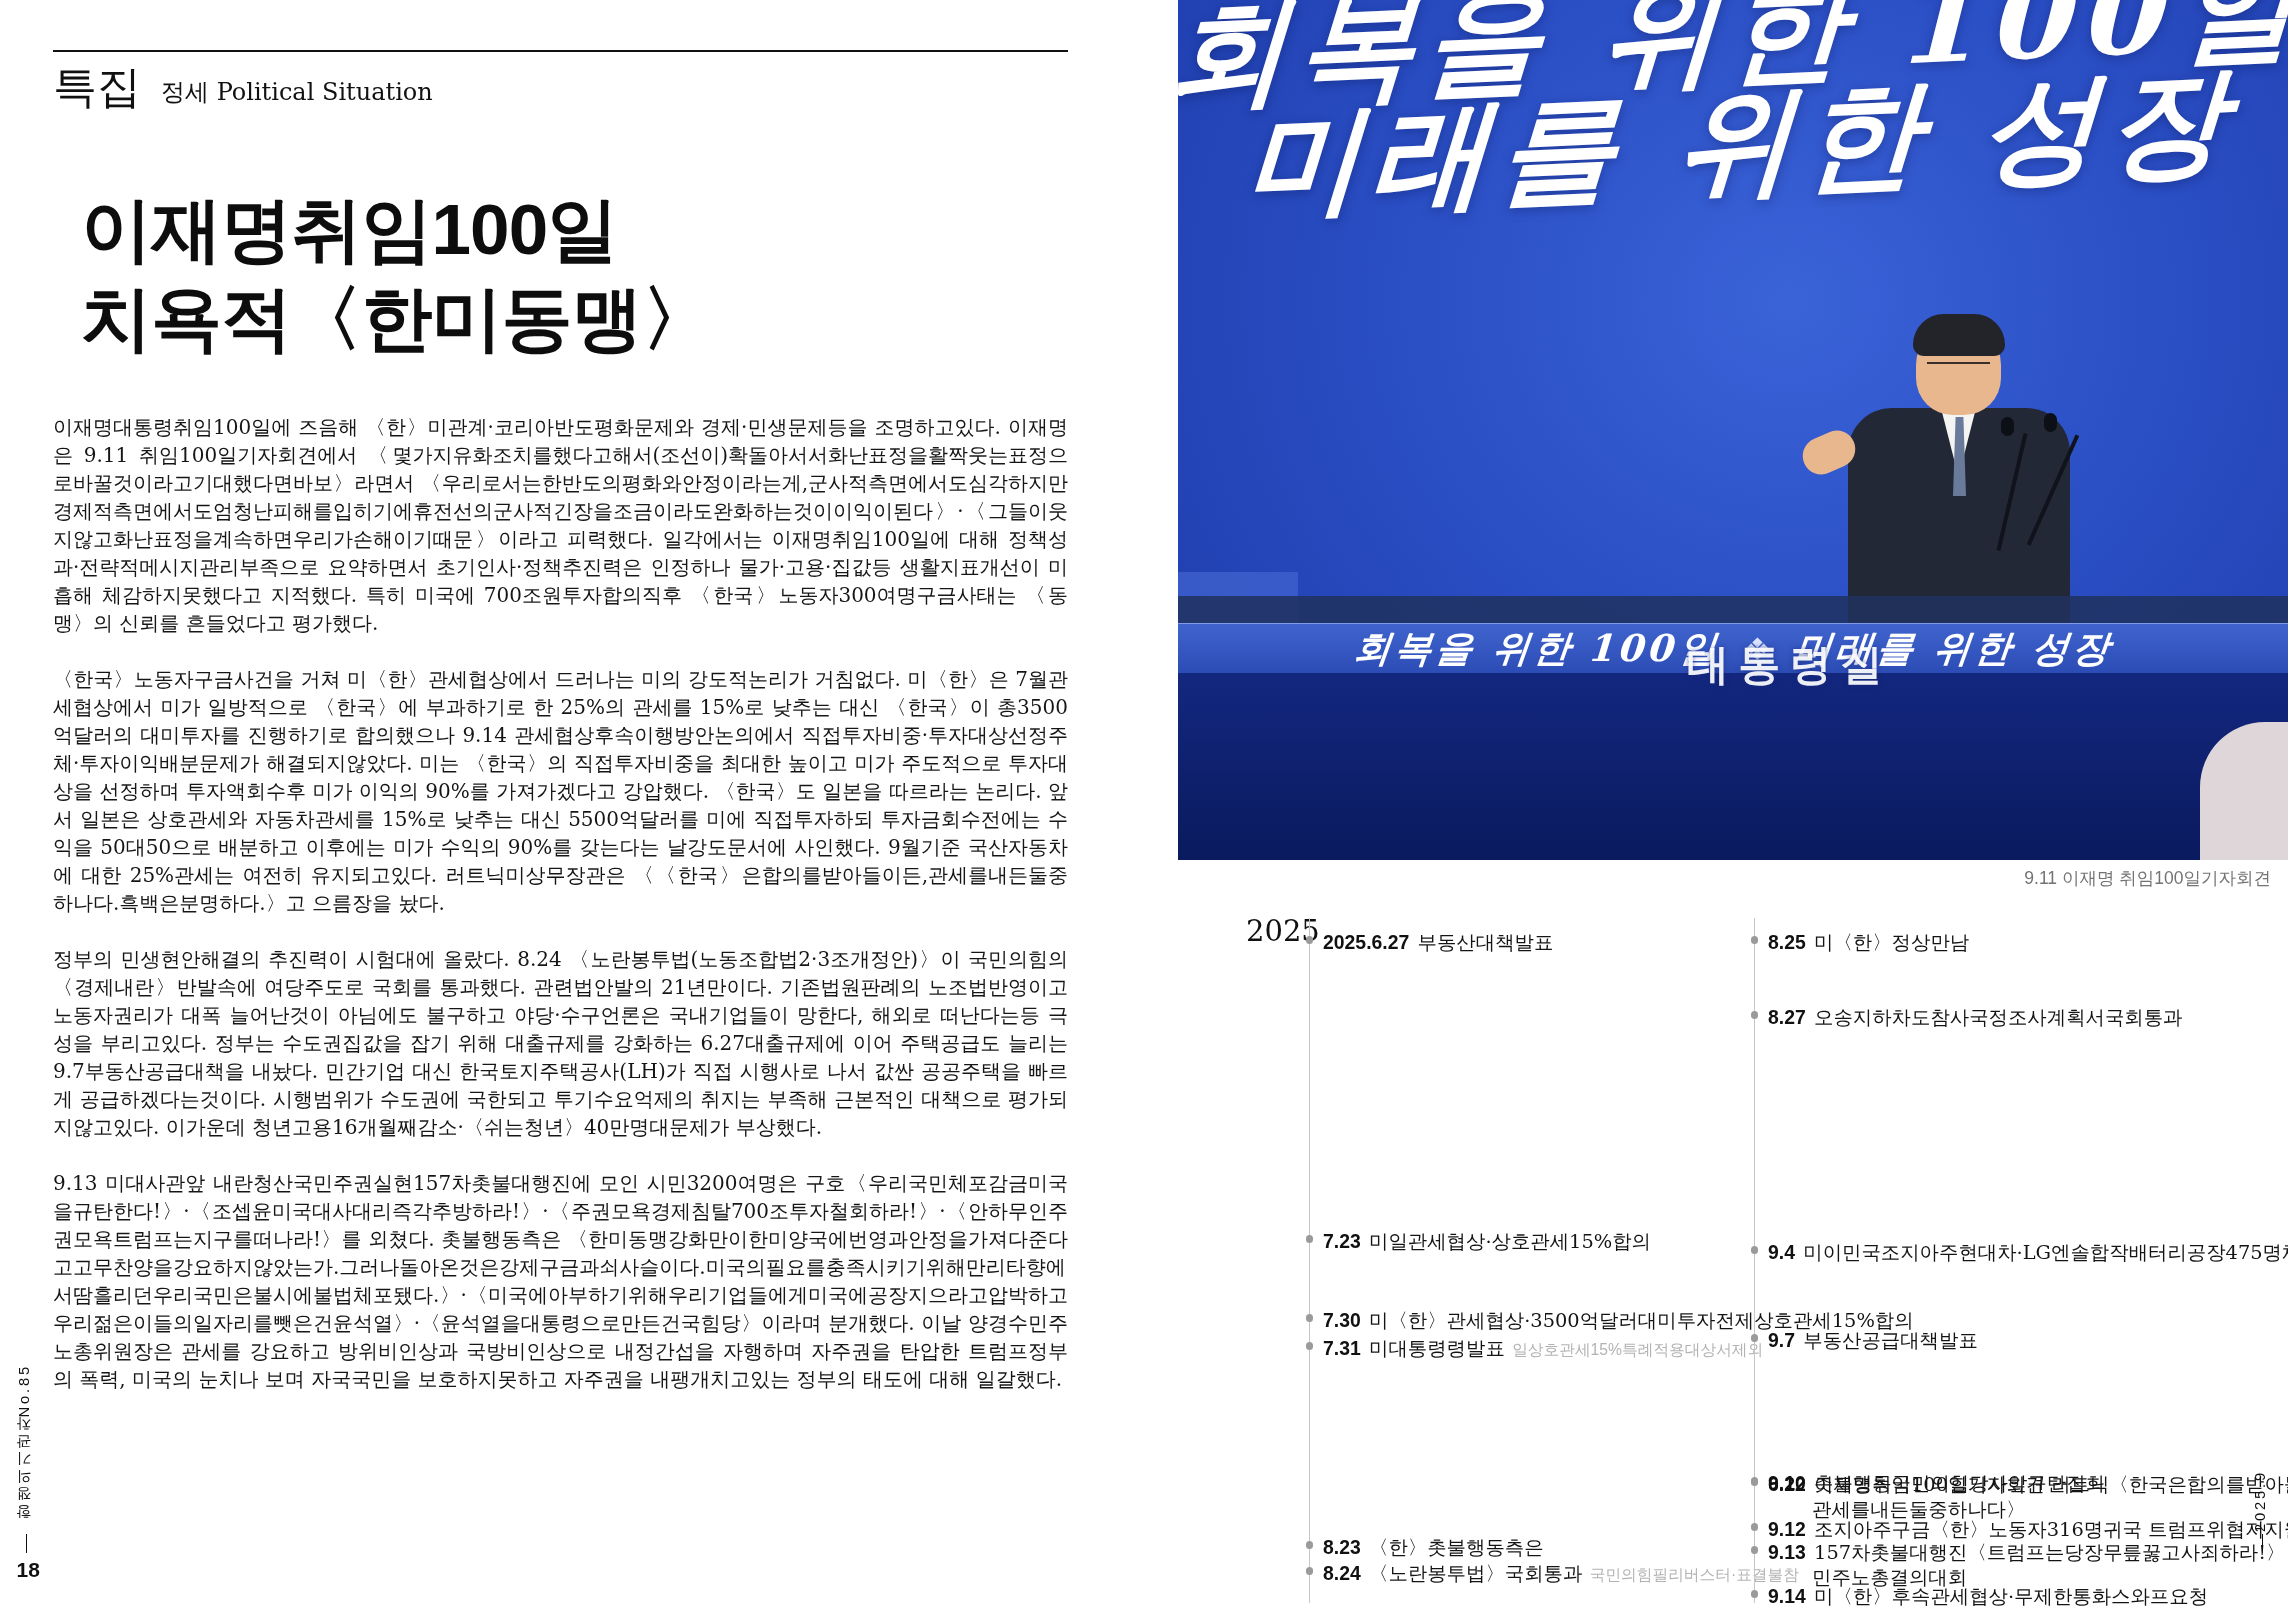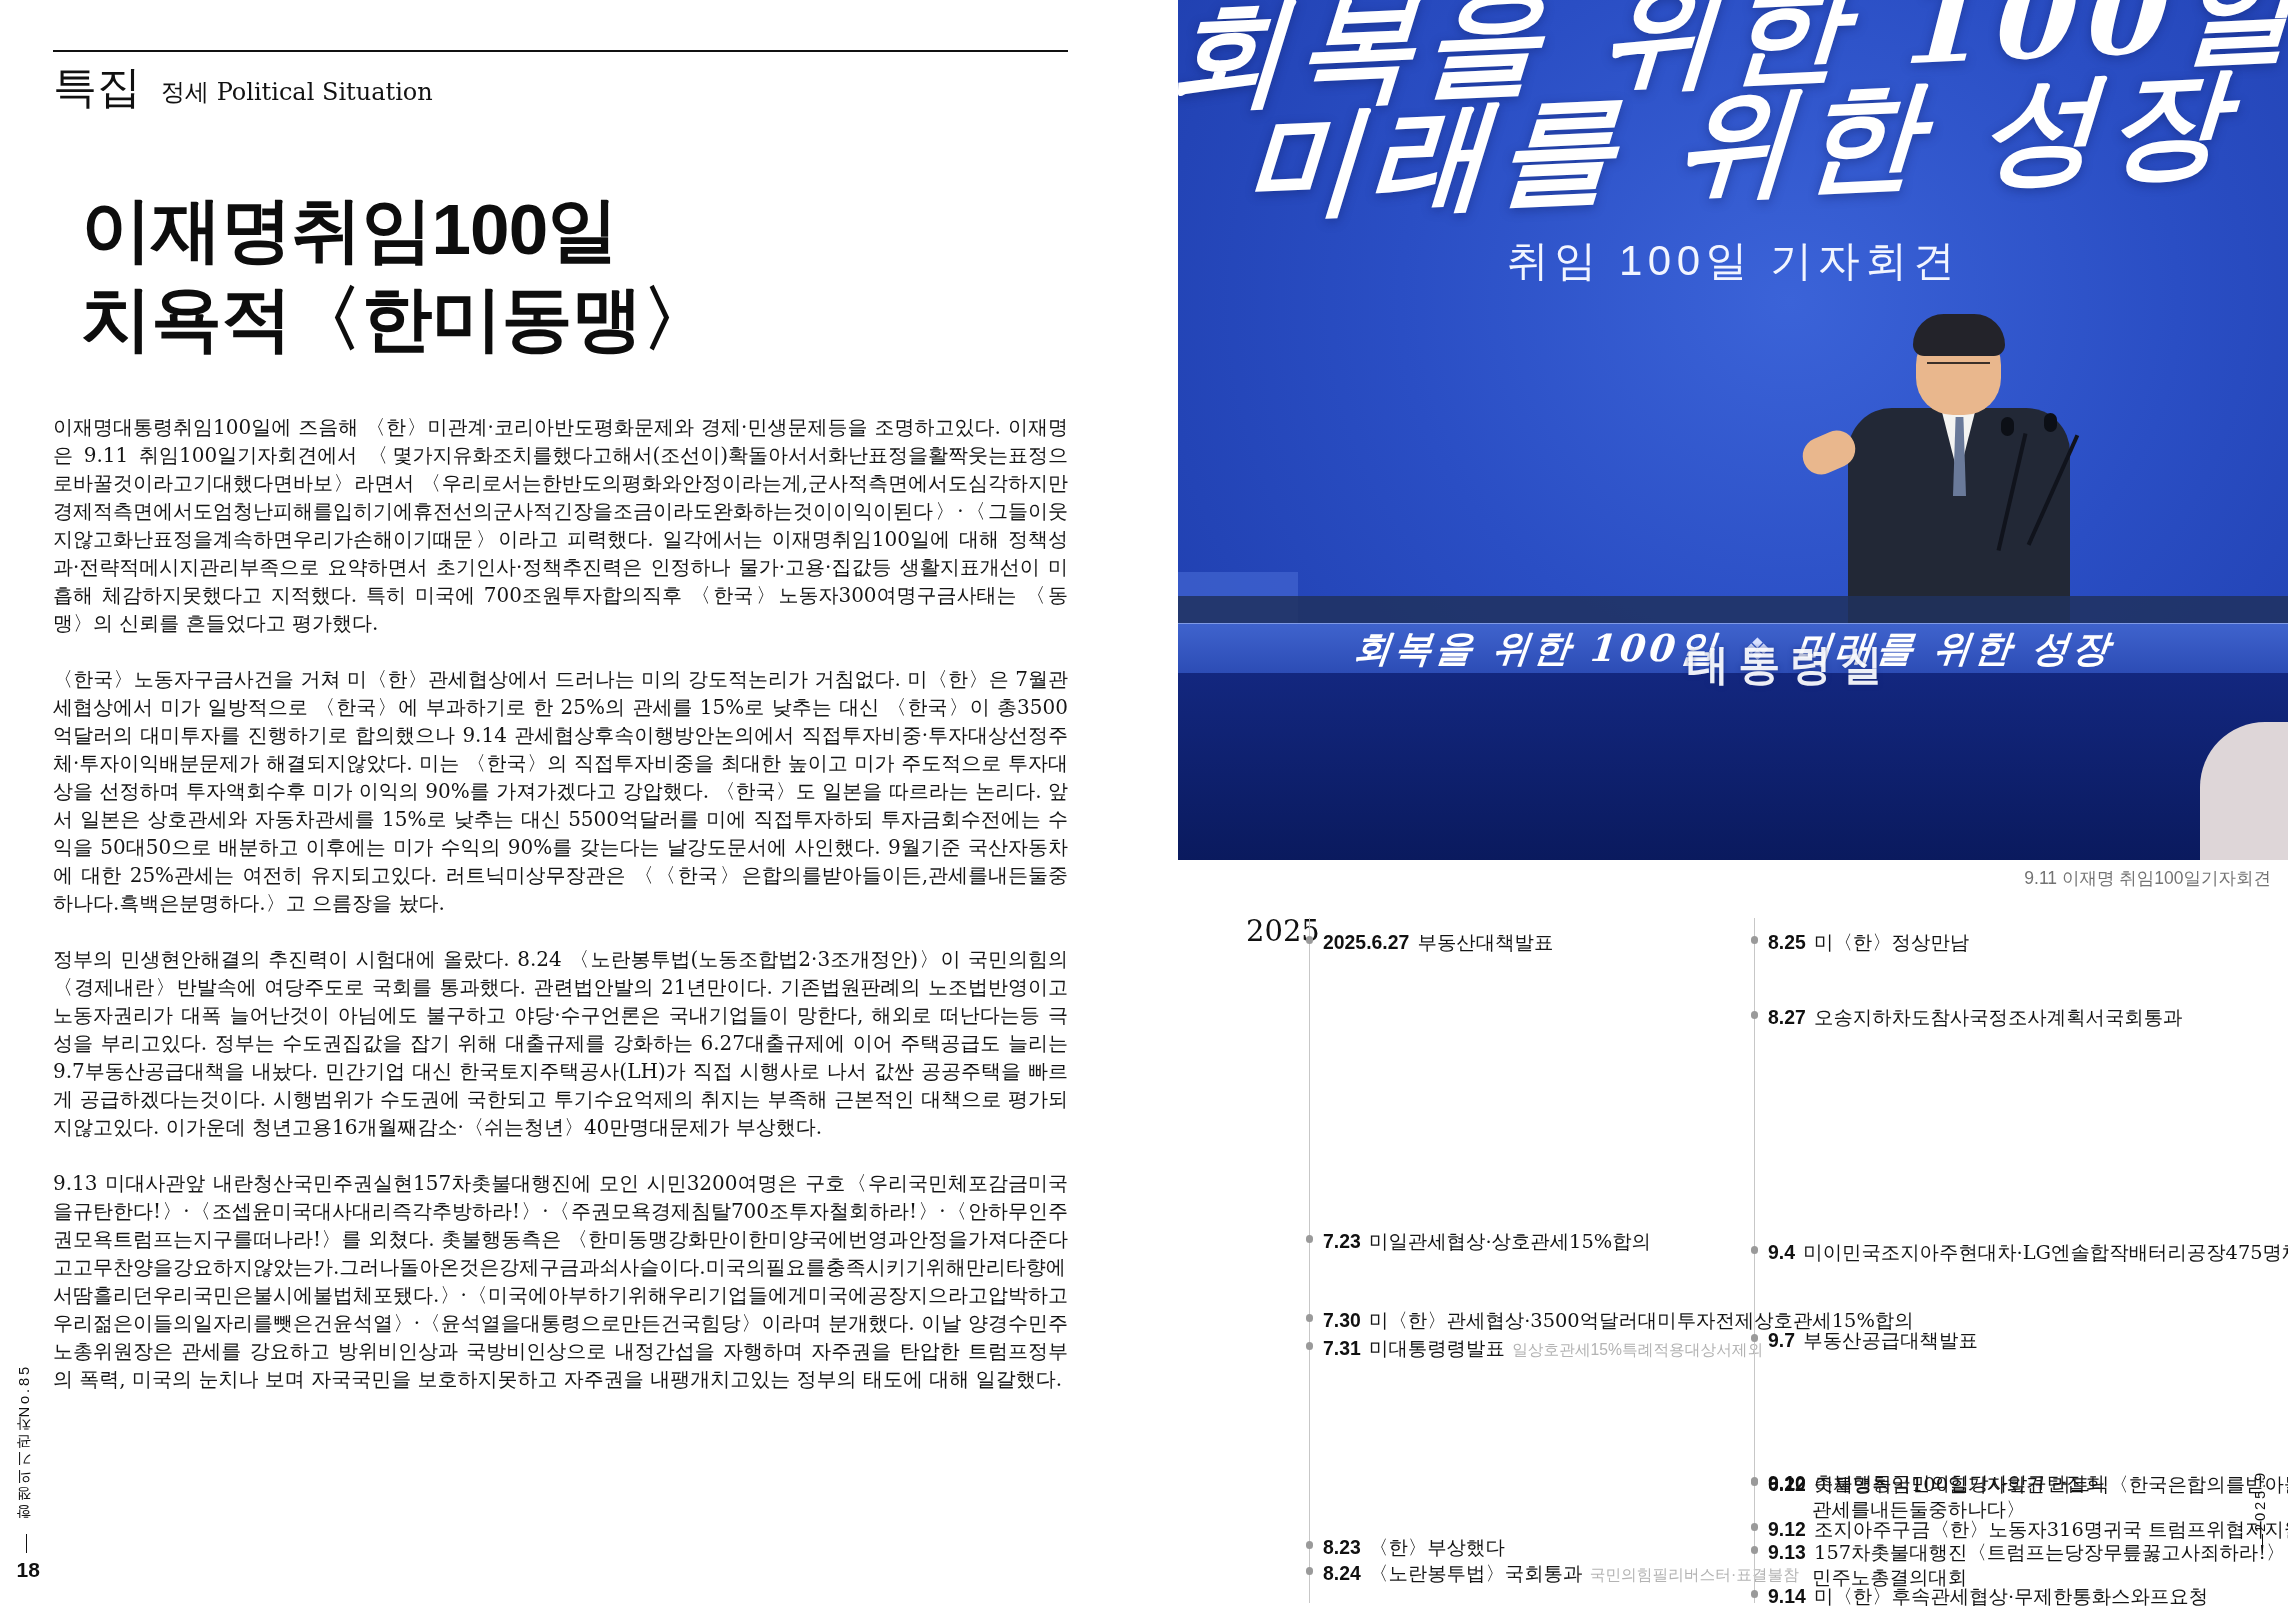--- a/index.html
+++ b/index.html
@@ -109,21 +109,20 @@
     <p>9.13 미대사관앞 내란청산국민주권실현157차촛불대행진에 모인 시민3200여명은 구호〈우리국민체포감금미국을규탄한다!〉·〈조셉윤미국대사대리즉각추방하라!〉·〈주권모욕경제침탈700조투자철회하라!〉·〈안하무인주권모욕트럼프는지구를떠나라!〉를 외쳤다. 촛불행동측은 〈한미동맹강화만이한미양국에번영과안정을가져다준다고고무찬양을강요하지않았는가.그러나돌아온것은강제구금과쇠사슬이다.미국의필요를충족시키기위해만리타향에서땀흘리던우리국민은불시에불법체포됐다.〉·〈미국에아부하기위해우리기업들에게미국에공장지으라고압박하고우리젊은이들의일자리를뺏은건윤석열〉·〈윤석열을대통령으로만든건국힘당〉이라며 분개했다. 이날 양경수민주노총위원장은 관세를 강요하고 방위비인상과 국방비인상으로 내정간섭을 자행하며 자주권을 탄압한 트럼프정부의 폭력, 미국의 눈치나 보며 자국국민을 보호하지못하고 자주권을 내팽개치고있는 정부의 태도에 대해 일갈했다.</p>
   </div>
 
   <div class="vert-text journal-name">항쟁의기관차 No.85</div>
   <div class="margin-dash-left"></div>
   <div class="page-num pn-left">18</div>
 
   <div class="photo">
     <div class="script script1">회복을 위한 100일</div>
     <div class="script script2">미래를 위한 성장</div>
-    <div class="banner-sub">취임 100일 기자회견</div>
     <div class="wall-left"></div>
     <div class="suit"></div>
     <div class="shirt"></div>
     <div class="tie"></div>
     <div class="head"></div>
     <div class="hair"></div>
     <div class="glasses"></div>
     <div class="hand"></div>
     <div class="mic mic1"></div>
     <div class="mic mic2"></div>
@@ -155,21 +154,21 @@
     <div class="tl-ev" style="top:393px">
       <span class="tl-dot"></span>
       <span class="tl-date">7.30</span><span class="tl-text">미〈한〉관세협상·3500억달러대미투자전제상호관세15%합의</span>
     </div>
     <div class="tl-ev" style="top:421px">
       <span class="tl-dot"></span>
       <span class="tl-date">7.31</span><span class="tl-text">미대통령령발표</span><span class="tl-note">일상호관세15%특례적용대상서제외</span>
     </div>
     <div class="tl-ev" style="top:620px">
       <span class="tl-dot"></span>
-      <span class="tl-date">8.23</span><span class="tl-text">〈한〉부상했다</span>
+      <span class="tl-date">8.23</span><span class="tl-text">〈한〉촛불행동측은</span>
     </div>
     <div class="tl-ev" style="top:646px">
       <span class="tl-dot"></span>
       <span class="tl-date">8.24</span><span class="tl-text">〈노란봉투법〉국회통과</span><span class="tl-note">국민의힘필리버스터·표결불참</span>
     </div>
   </div>
 
   <div class="tl-col tl-right">
     <div class="tl-ev" style="top:14.8px">
       <span class="tl-dot"></span>

